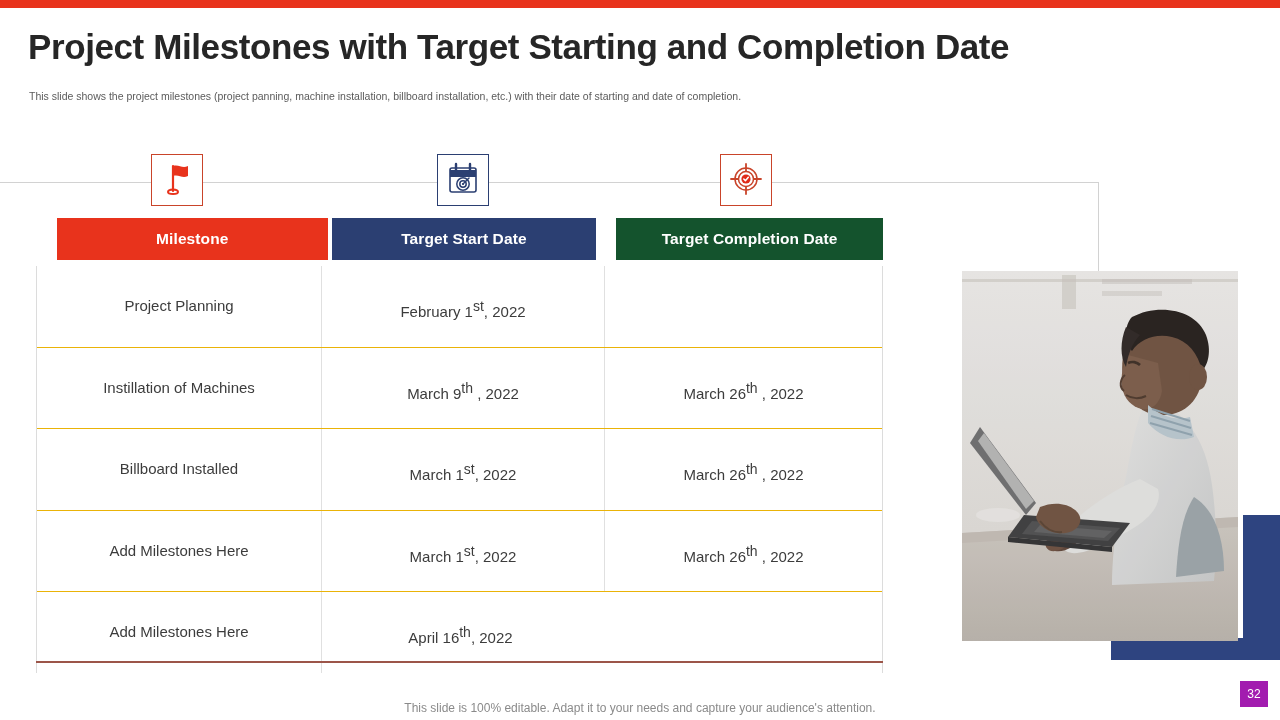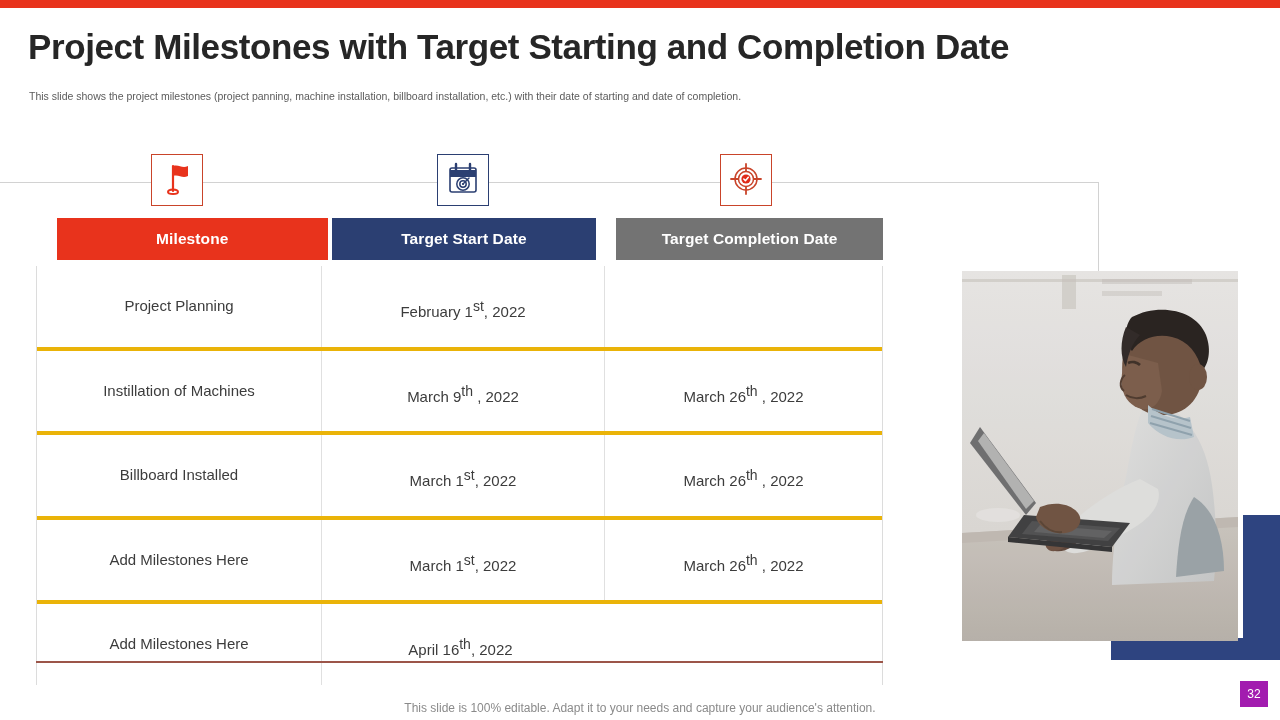--- a/index.html
+++ b/index.html
@@ -66,28 +66,28 @@
   }
   #table-head { display: flex; height: 42px; }
   .th {
     height: 42px; line-height: 42px;
     text-align: center; color: #ffffff;
     font-size: 15.5px; font-weight: bold;
     letter-spacing: 0.1px;
   }
   .th.col-0 { width: 283px; background: #e8331c; margin-right: 4px; margin-left: 21px; }
   .th.col-1 { width: 277px; background: #2b3f72; margin-right: 20px; }
-  .th.col-2 { width: 279px; background: #737373; }
+  .th.col-2 { width: 279px; background: #14532d; }
 
   #table-body {
     border-left: 1px solid #dcdcdc;
     border-right: 1px solid #dcdcdc;
     margin-top: 6px;
   }
-  .tr { display: flex; height: 80.5px; border-bottom: 4px solid #eab308; }
+  .tr { display: flex; height: 80.5px; border-bottom: 1px solid #eab308; }
   .tr:last-child { border-bottom: none; }
   .td {
     height: 80.5px; line-height: 80.5px;
     text-align: center; font-size: 15px;
     color: #3c3c3c;
     box-sizing: border-box;
     white-space: nowrap; overflow: hidden;
   }
   .td.c0 { width: 285px; border-right: 1px solid #e0e0e0; }
   .td.c1 { width: 283px; border-right: 1px solid #e0e0e0; }

